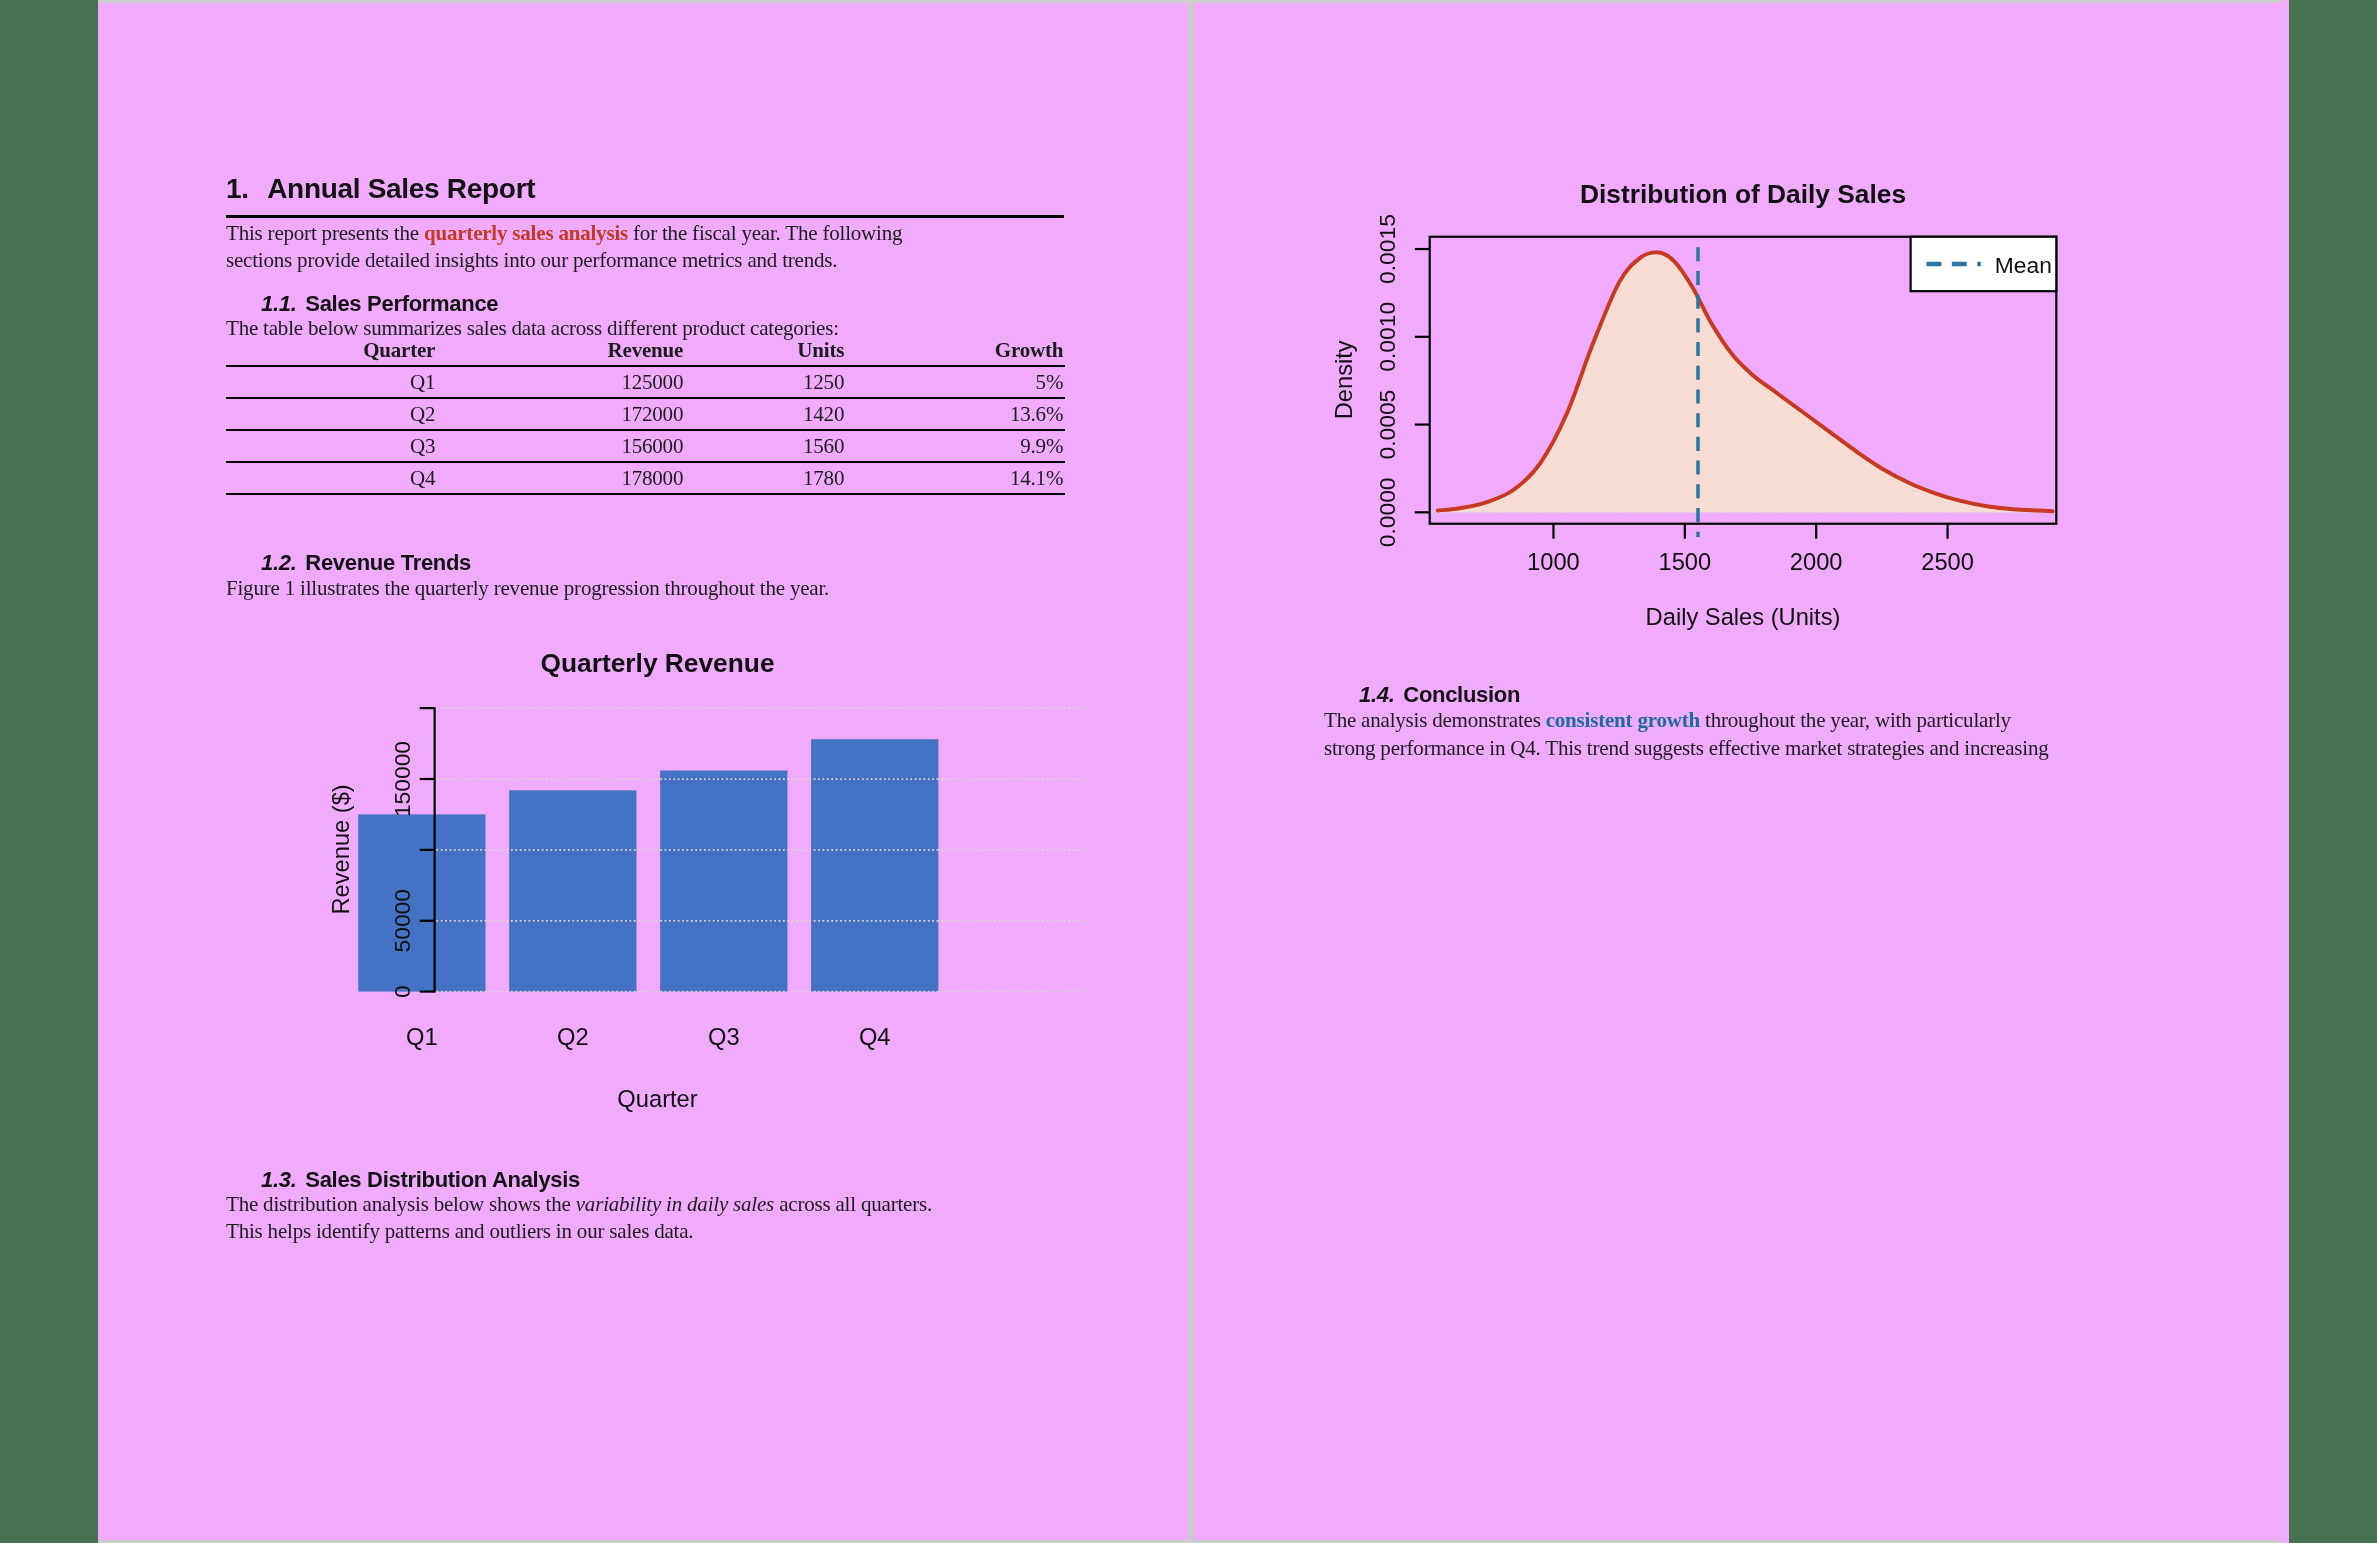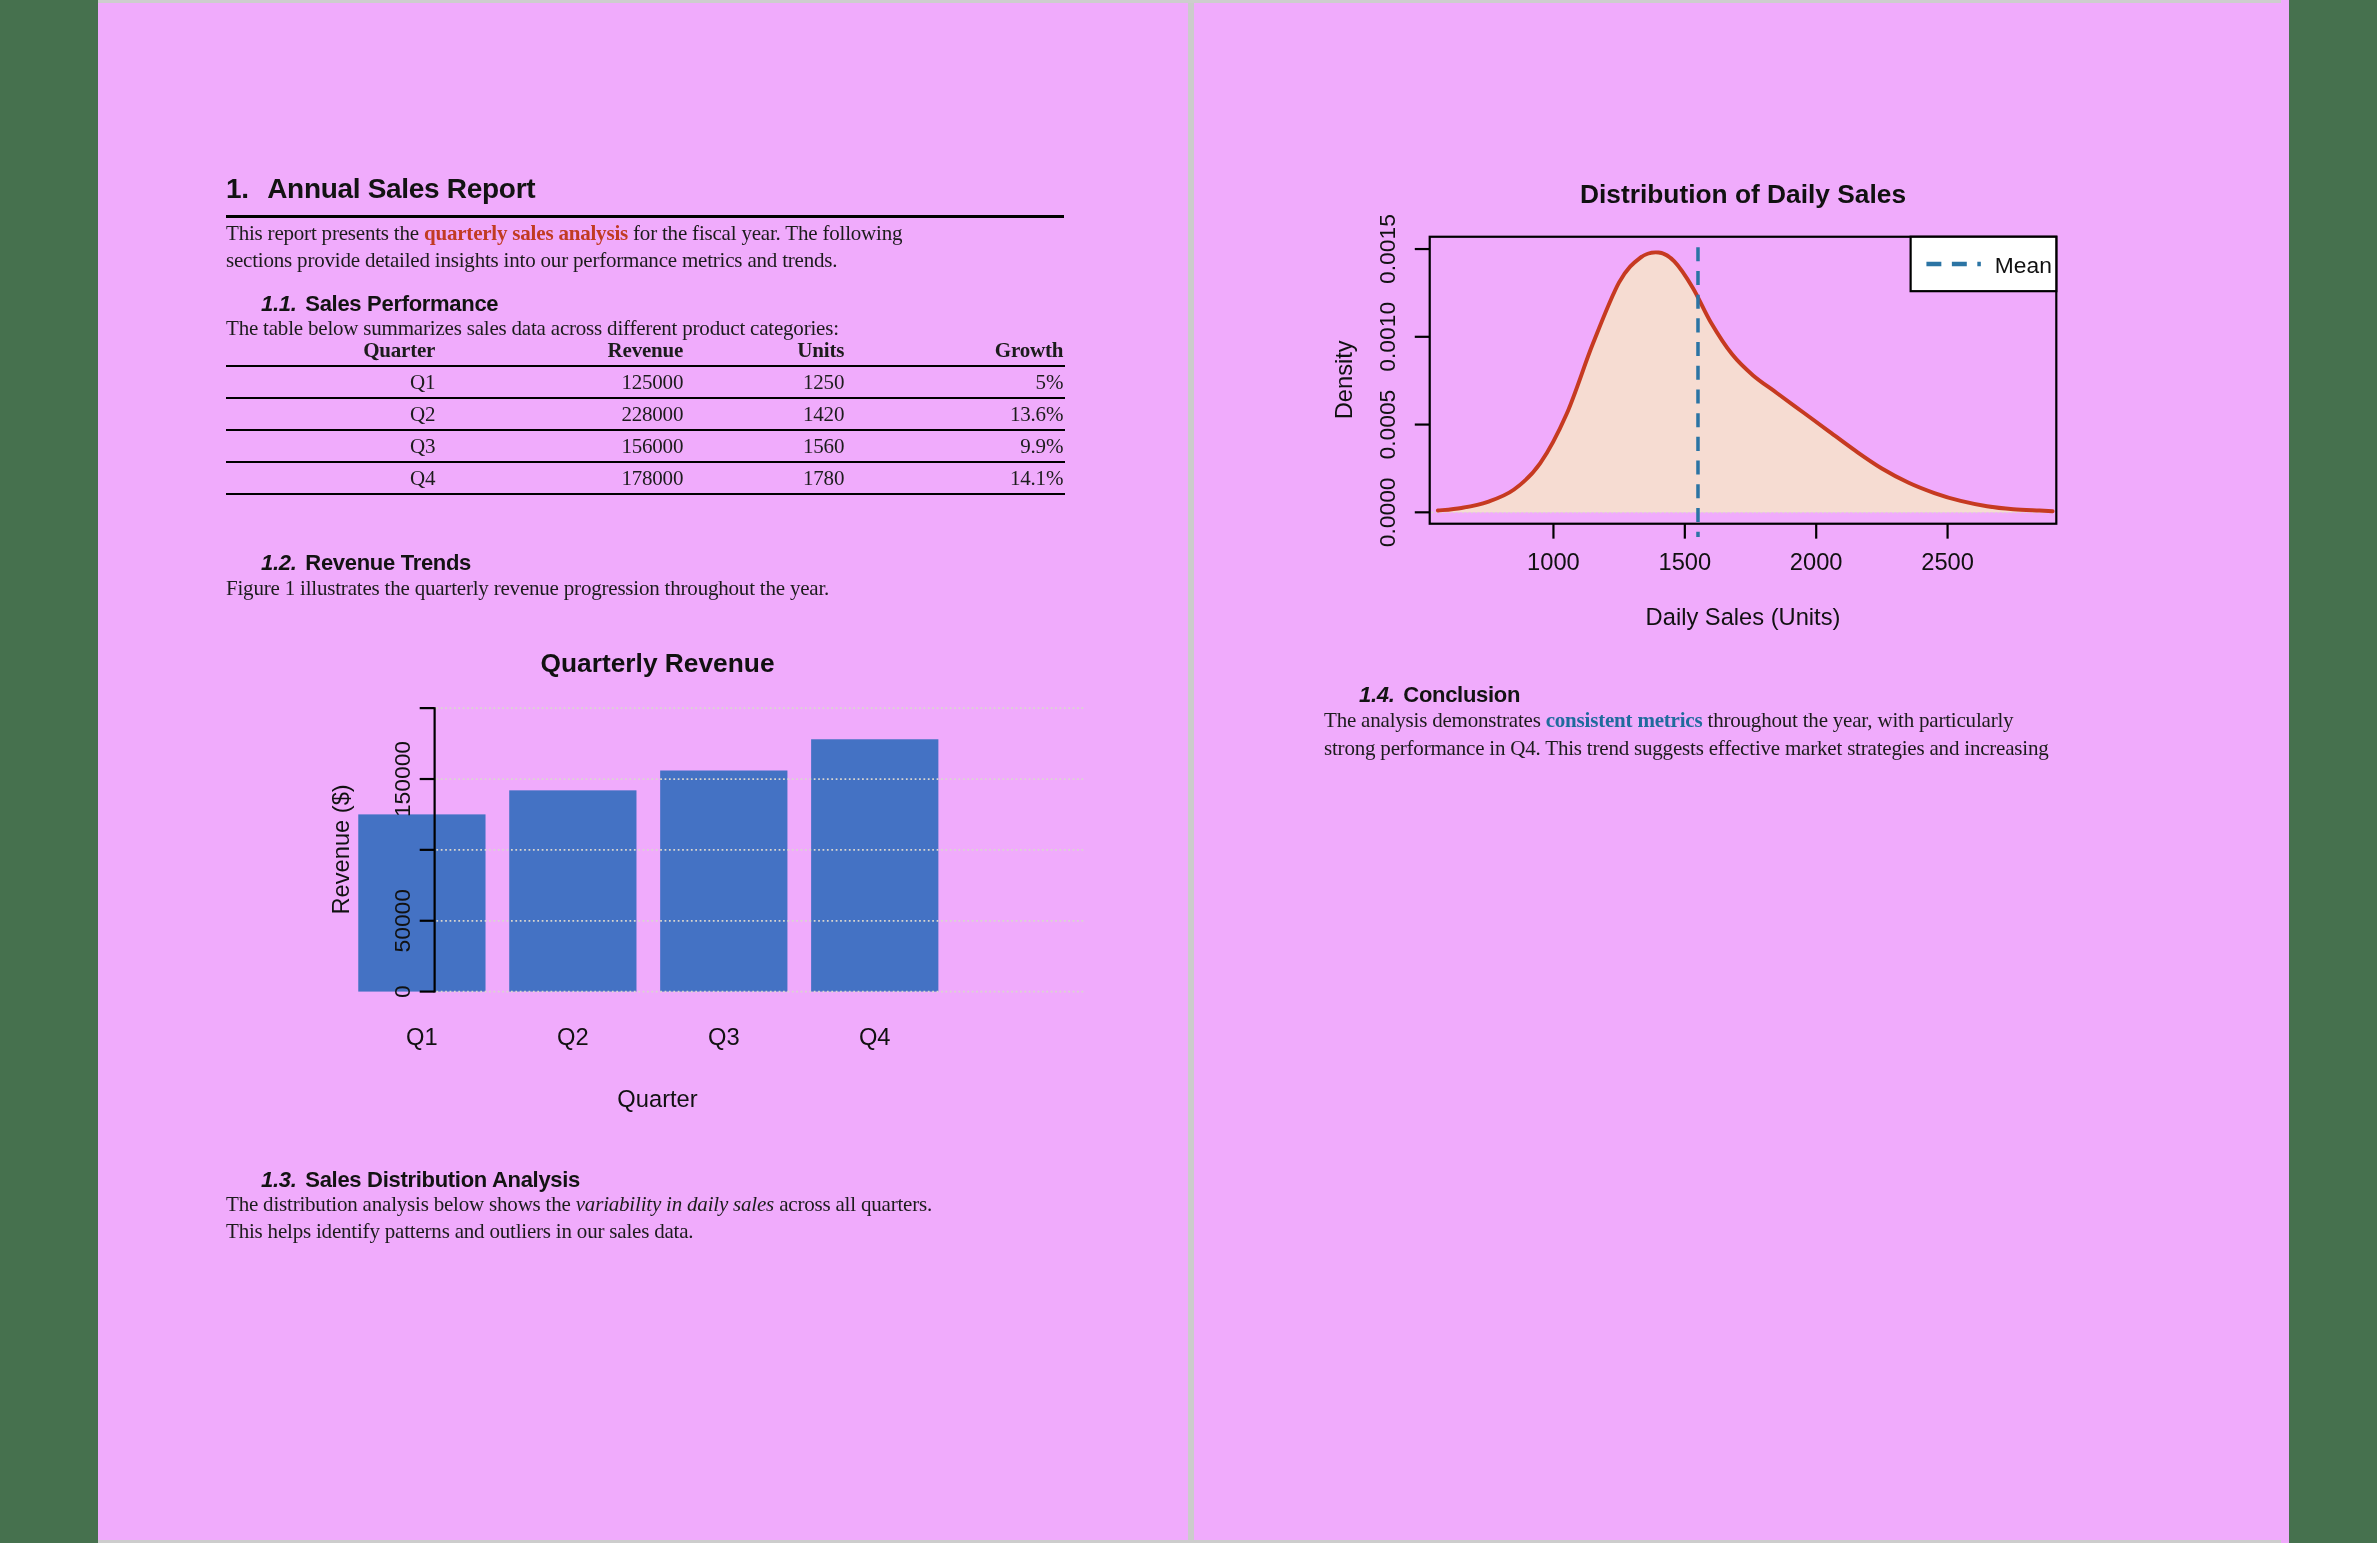--- a/index.html
+++ b/index.html
@@ -68,21 +68,21 @@
       </thead>
       <tbody>
         <tr>
           <td>Q1</td>
             <td>125000</td>
             <td>1250</td>
             <td>5%</td>
         </tr>
         <tr>
           <td>Q2</td>
-            <td>228000</td>
+            <td>172000</td>
             <td>1420</td>
             <td>13.6%</td>
         </tr>
         <tr>
           <td>Q3</td>
             <td>156000</td>
             <td>1560</td>
             <td>9.9%</td>
         </tr>
         <tr>
@@ -164,21 +164,21 @@
         <line x1="718.1" y1="427" x2="718.1" y2="444" stroke="#000" stroke-width="2.5"></line>
         <text x="718.1" y="480" font-size="27" text-anchor="middle">2500</text>
         <text x="485" y="542" font-size="27" text-anchor="middle">Daily Sales (Units)</text>
         <rect x="676" y="100" width="166" height="62" fill="#fff" stroke="#000" stroke-width="2.5"></rect>
         <line x1="694" y1="131" x2="756" y2="131" stroke="#2B74A4" stroke-width="5" stroke-dasharray="17 12"></line>
         <text x="772" y="141" font-size="26" text-anchor="start">Mean</text>
       </svg>
 
     <h2 class="sec" style="left:165px;top:682px;"><span class="num">1.4.</span><span>Conclusion</span></h2>
     <div class="para wide" style="left:130px;top:706px;">
-      <div><span>The analysis demonstrates </span><span class="blue-b">consistent metrics</span><span> throughout the year, with particularly</span></div>
+      <div><span>The analysis demonstrates </span><span class="blue-b">consistent growth</span><span> throughout the year, with particularly</span></div>
       <div>strong performance in Q4. This trend suggests effective market strategies and increasing</div>
     </div>
   </section>
 
   <div class="edge-strip" style="left:98px;top:0;width:2183px;height:2.6px;"></div>
   <div class="edge-strip" style="left:98px;top:1540px;width:2183px;height:3.5px;"></div>
 </div>
 
 
 </body></html>

